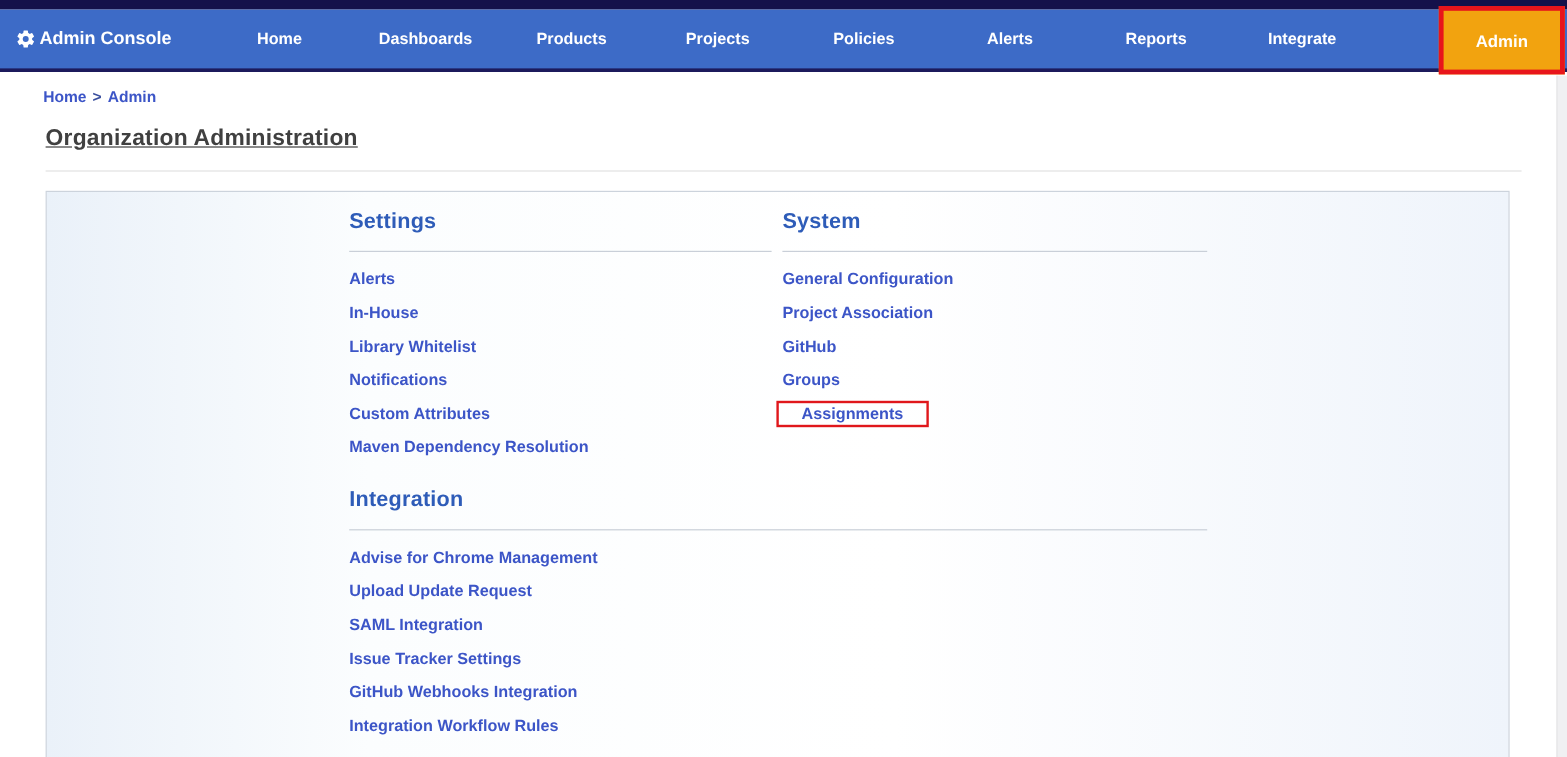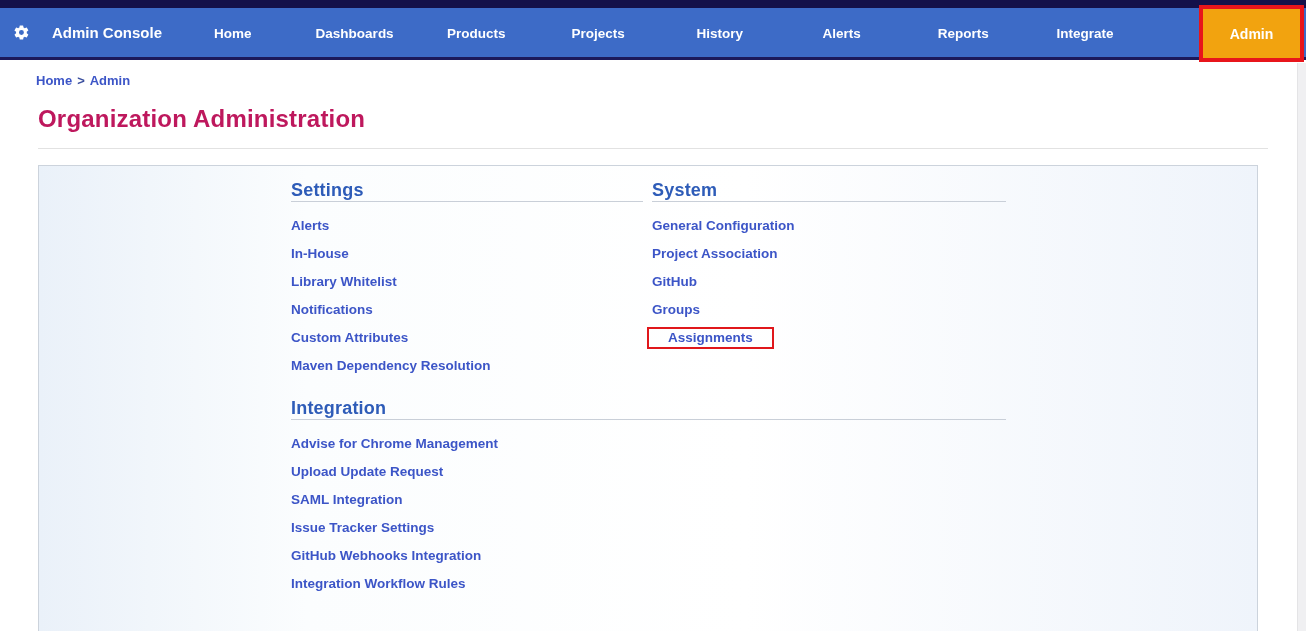--- a/index.html
+++ b/index.html
@@ -4,51 +4,51 @@
 <style>
   * { margin:0; padding:0; box-sizing:border-box; }
   html,body { width:1306px; height:631px; overflow:hidden; background:#ffffff;
               font-family:"Liberation Sans","DejaVu Sans",sans-serif; }
   body { position:relative; }
 
   
   .top-strip { height:8px; background:#14114a; }
   .navbar { height:52px; background:#3d6bc7; border-bottom:3px solid #1c1a5c;
             display:flex; align-items:center; }
-  .brand { display:flex; align-items:flex-end; gap:22px; padding-left:13px; width:172px; flex:none; }
+  .brand { display:flex; align-items:flex-end; gap:3px; padding-left:13px; width:172px; flex:none; }
   .brand .gear { width:17px; height:17px; display:block; }
   .brand-label { color:#ffffff; font-size:15px; font-weight:700; white-space:nowrap; }
   .nav-list { flex:1; display:flex; list-style:none; margin-right:160px; }
   .nav-list li { flex:1; text-align:center; }
   .nav-list a { color:#ffffff; font-size:13.5px; font-weight:700; text-decoration:none; white-space:nowrap; }
 
   .admin-annotation { position:absolute; left:1199px; top:5px; width:105px; height:57px;
                       border:4px solid #e8151b; background:#f2a30f;
                       display:flex; align-items:center; justify-content:center; }
   .admin-annotation a { color:#ffffff; font-size:14px; font-weight:700; text-decoration:none; }
 
   .scrollbar-track { position:absolute; right:0; top:63px; width:9px; height:568px;
                      background:#f0f0f2; border-left:1px solid #e4e4e6; }
 
   
   .breadcrumb { margin:13px 0 0 36px; font-size:13px; font-weight:700; color:#3c55c7; }
   .breadcrumb a { color:#3c55c7; text-decoration:none; }
   .breadcrumb .sep { margin:0 5px; font-weight:700; color:#3a4f9e; }
-  .page-title { margin:17px 0 0 38px; font-size:24px; font-weight:700; color:#be185d;
-                letter-spacing:0.2px; }
+  .page-title { margin:17px 0 0 38px; font-size:19px; font-weight:700; color:#404040;
+                letter-spacing:0.2px;text-decoration:underline; }
   .title-divider { border:none; border-top:1px solid #e2e2e2; margin:15px 38px 0 38px; }
 
   
   .panel { margin:16px 0 0 38px; width:1220px; height:479px;
            border:1px solid #ccd3dc;
            background:linear-gradient(90deg,#eaf1f9 0%,#fbfdfe 22%,#ffffff 58%,#eff4fb 100%); }
   .panel-content { padding:14px 0 0 252px; width:967px; }
   .columns { display:grid; grid-template-columns:352px 354px; column-gap:9px; }
 
-  .section h2 { font-size:18px; font-weight:700; color:#2e5cb8; padding-bottom:0;
+  .section h2 { font-size:18px; font-weight:700; color:#2e5cb8; padding-bottom:14px;
                 border-bottom:1px solid #c9cfd8; letter-spacing:0.2px; }
   .section ul { list-style:none; margin-top:11px; }
   .section li { height:28px; line-height:24px; }
   .section a { color:#3c55c7; font-size:13.5px; font-weight:700; text-decoration:none; }
   .section a.annotated { display:inline-block; border:2px solid #e0171b;
                          padding:0 19px; margin-left:-5px; line-height:18px; }
 
   .integration-section { margin-top:17px; width:715px; }
   .integration-section ul { width:352px; }
 </style>
@@ -62,21 +62,21 @@
     <svg class="gear" viewBox="0 0 24 24" fill="#ffffff" xmlns="http://www.w3.org/2000/svg">
       <path d="M19.4 13c.04-.32.07-.66.07-1s-.03-.68-.07-1l2.1-1.65a.5.5 0 0 0 .12-.64l-2-3.46a.5.5 0 0 0-.61-.22l-2.49 1a7.3 7.3 0 0 0-1.73-1l-.38-2.65A.5.5 0 0 0 13.9 2h-4a.5.5 0 0 0-.5.42l-.38 2.65c-.63.26-1.2.6-1.73 1l-2.49-1a.5.5 0 0 0-.61.22l-2 3.46a.5.5 0 0 0 .12.64L4.4 11c-.04.32-.07.66-.07 1s.03.68.07 1l-2.1 1.65a.5.5 0 0 0-.12.64l2 3.46c.14.24.42.34.61.22l2.49-1c.53.4 1.1.74 1.73 1l.38 2.65a.5.5 0 0 0 .5.42h4a.5.5 0 0 0 .5-.42l.38-2.65c.63-.26 1.2-.6 1.73-1l2.49 1c.24.1.47 0 .61-.22l2-3.46a.5.5 0 0 0-.12-.64L19.4 13zm-7.5 2.5a3.5 3.5 0 1 1 0-7 3.5 3.5 0 0 1 0 7z"></path>
     </svg>
     <span class="brand-label">Admin Console</span>
   </div>
   <ul class="nav-list">
       <li><a href="#">Home</a></li>
       <li><a href="#">Dashboards</a></li>
       <li><a href="#">Products</a></li>
       <li><a href="#">Projects</a></li>
-      <li><a href="#">History</a></li>
+      <li><a href="#">Policies</a></li>
       <li><a href="#">Alerts</a></li>
       <li><a href="#">Reports</a></li>
       <li><a href="#">Integrate</a></li>
     </ul>
 </header>
 
 <div class="admin-annotation">
   <a href="#">Admin</a>
 </div>
 

